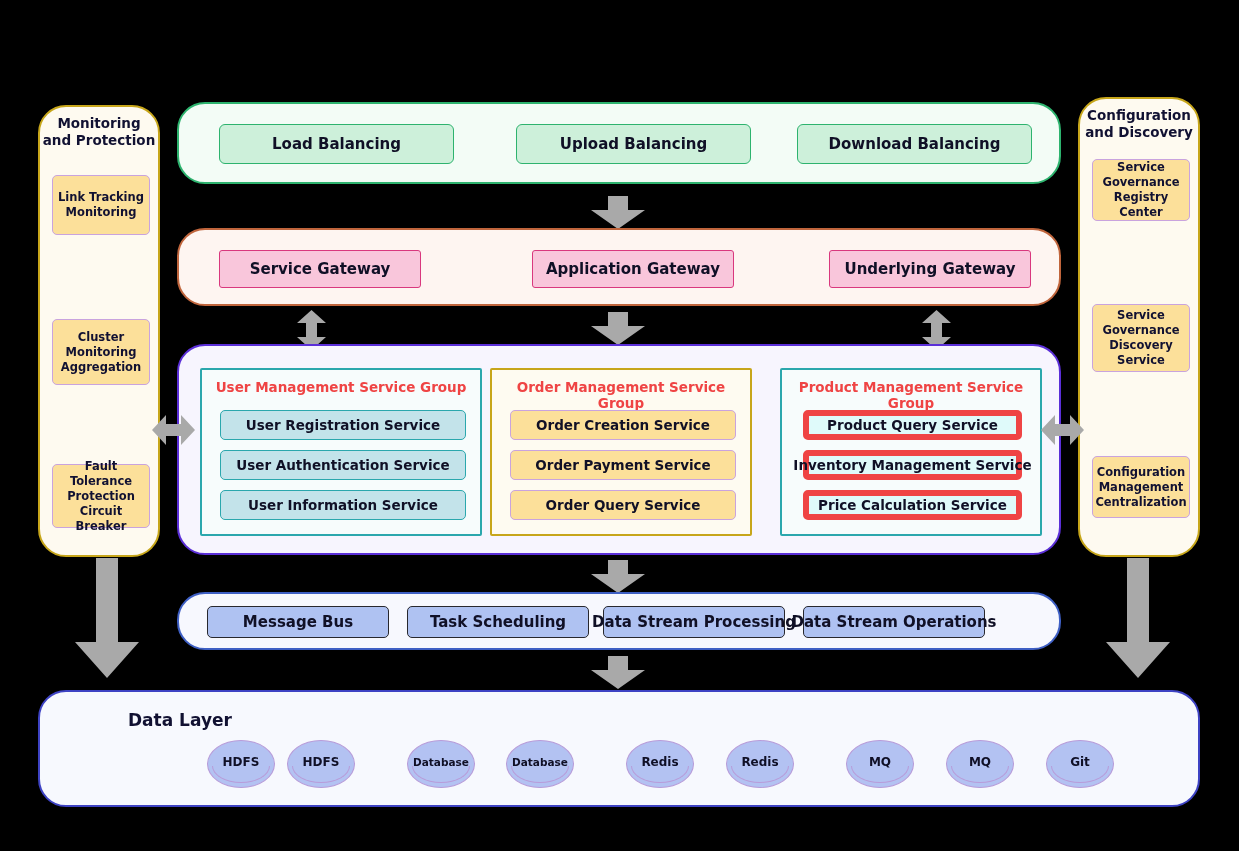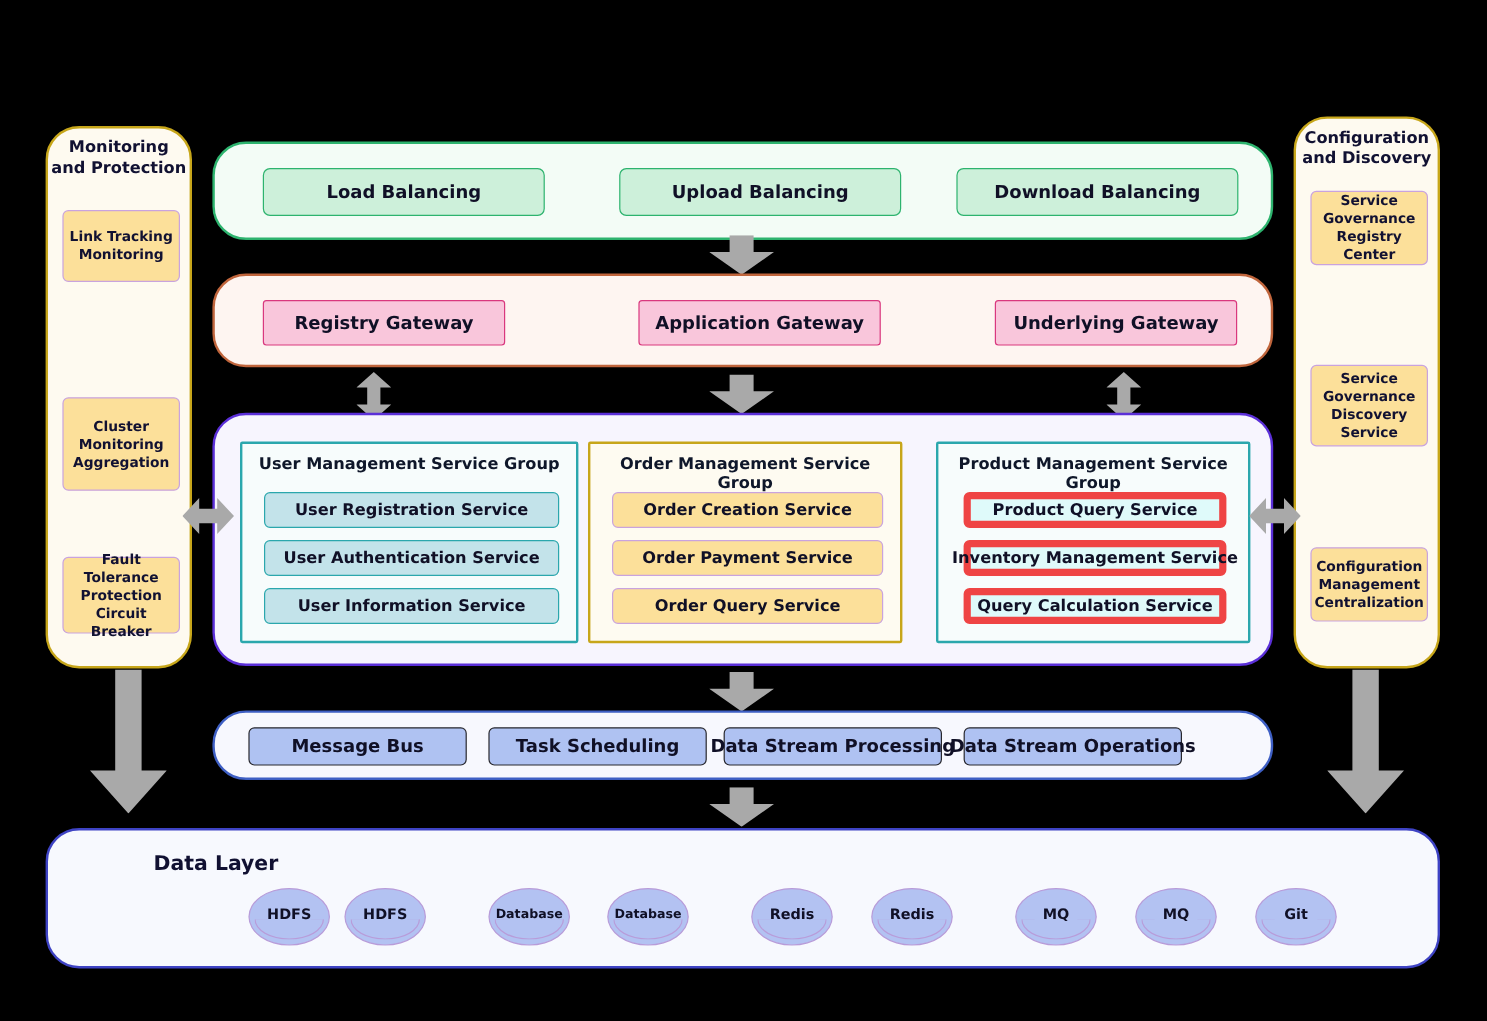--- a/index.html
+++ b/index.html
@@ -47,21 +47,21 @@
   
   .svc-panel{background:#F7F5FE;border:2px solid #5B2FD8;}
   .svc-group{
     position:absolute;box-sizing:border-box;
     border-radius:2px;background:#F8FCFC;
   }
   .svc-group.teal{border:2px solid #2BA7AD;background:#F7FCFC;}
   .svc-group.gold{border:2px solid #C7A61A;background:#FEFBF1;}
   .svc-group-title{
     position:absolute;left:0;right:0;top:9px;text-align:center;
-    font-size:13.5px;font-weight:bold;color:#0f172a;
+    font-size:13.5px;font-weight:bold;color:#ef4444;
   }
   .svc-item{
     position:absolute;box-sizing:border-box;border-radius:5px;
     display:flex;align-items:center;justify-content:center;
     font-size:13.5px;font-weight:bold;color:#101026;white-space:nowrap;
   }
   .svc-item.blue{background:#C3E3EA;border:1px solid #2BA7AD;}
   .svc-item.yellow{background:#FCE09A;border:1px solid #C9A3DE;}
   .svc-item.cyan{background:#DFFAFA;border:6px solid #ef4444;}
 
@@ -105,48 +105,48 @@
 <body>
 
 <div class="canvas">
 
   <div class="panel side-panel" style="left:38px;top:105px;width:122px;height:452px;">
     <div class="side-title">
       <span>Monitoring</span><br>
       <span>and Protection</span>
     </div>
     <div class="side-box" style="left:12px;top:68px;width:98px;height:60px;">Link Tracking Monitoring</div>
-    <div class="side-box" style="left:12px;top:212px;width:98px;height:78px;margin-top:12px;">Cluster Monitoring Aggregation</div>
+    <div class="side-box" style="left:12px;top:212px;width:98px;height:66px;">Cluster Monitoring Aggregation</div>
     <div class="side-box" style="left:12px;top:357px;width:98px;height:64px;">Fault Tolerance Protection Circuit Breaker</div>
   </div>
 
   <div class="panel side-panel" style="left:1078px;top:97px;width:122px;height:460px;">
     <div class="side-title">
       <span>Configuration</span><br>
       <span>and Discovery</span>
     </div>
     <div class="side-box" style="left:12px;top:60px;width:98px;height:62px;">Service Governance Registry Center</div>
     <div class="side-box" style="left:12px;top:205px;width:98px;height:68px;">Service Governance Discovery Service</div>
     <div class="side-box" style="left:12px;top:357px;width:98px;height:62px;">Configuration Management Centralization</div>
   </div>
 
-  <div class="panel lb-panel" style="left:177px;top:118px;width:884px;height:82px;">
+  <div class="panel lb-panel" style="left:177px;top:102px;width:884px;height:82px;">
     <div class="lb-box" style="left:40px;top:20px;width:235px;height:40px;">Load Balancing</div>
     <div class="lb-box" style="left:337px;top:20px;width:235px;height:40px;">Upload Balancing</div>
     <div class="lb-box" style="left:618px;top:20px;width:235px;height:40px;">Download Balancing</div>
   </div>
 
   <div class="arrow" style="left:591px;top:196px;">
     <svg width="54" height="33" viewBox="0 0 54 33">
       <polygon points="17,0 37,0 37,14 54,14 27,33 0,14 17,14" fill="#A9A9A9"></polygon>
     </svg>
   </div>
 
   <div class="panel gw-panel" style="left:177px;top:228px;width:884px;height:78px;">
-    <div class="gw-box" style="left:40px;top:20px;width:202px;height:38px;">Registry Gateway</div>
+    <div class="gw-box" style="left:40px;top:20px;width:202px;height:38px;">Service Gateway</div>
     <div class="gw-box" style="left:353px;top:20px;width:202px;height:38px;">Application Gateway</div>
     <div class="gw-box" style="left:650px;top:20px;width:202px;height:38px;">Underlying Gateway</div>
   </div>
 
   <div class="arrow" style="left:591px;top:312px;">
     <svg width="54" height="33" viewBox="0 0 54 33">
       <polygon points="17,0 37,0 37,14 54,14 27,33 0,14 17,14" fill="#A9A9A9"></polygon>
     </svg>
   </div>
 
@@ -175,21 +175,21 @@
       <div class="svc-group-title">Order Management Service Group</div>
       <div class="svc-item yellow" style="left:18px;top:40px;width:226px;height:30px;">Order Creation Service</div>
       <div class="svc-item yellow" style="left:18px;top:80px;width:226px;height:30px;">Order Payment Service</div>
       <div class="svc-item yellow" style="left:18px;top:120px;width:226px;height:30px;">Order Query Service</div>
     </div>
 
     <div class="svc-group teal" style="left:601px;top:22px;width:262px;height:168px;">
       <div class="svc-group-title">Product Management Service Group</div>
       <div class="svc-item cyan" style="left:21px;top:40px;width:219px;height:30px;">Product Query Service</div>
       <div class="svc-item cyan" style="left:21px;top:80px;width:219px;height:30px;">Inventory Management Service</div>
-      <div class="svc-item cyan" style="left:21px;top:120px;width:219px;height:30px;">Query Calculation Service</div>
+      <div class="svc-item cyan" style="left:21px;top:120px;width:219px;height:30px;">Price Calculation Service</div>
     </div>
   </div>
 
   <div class="arrow" style="left:152px;top:415px;">
     <svg width="43" height="30" viewBox="0 0 43 30">
       <polygon points="0,15 14,0 14,9 29,9 29,0 43,15 29,30 29,21 14,21 14,30" fill="#A9A9A9"></polygon>
     </svg>
   </div>
 
   <div class="arrow" style="left:1041px;top:415px;">

